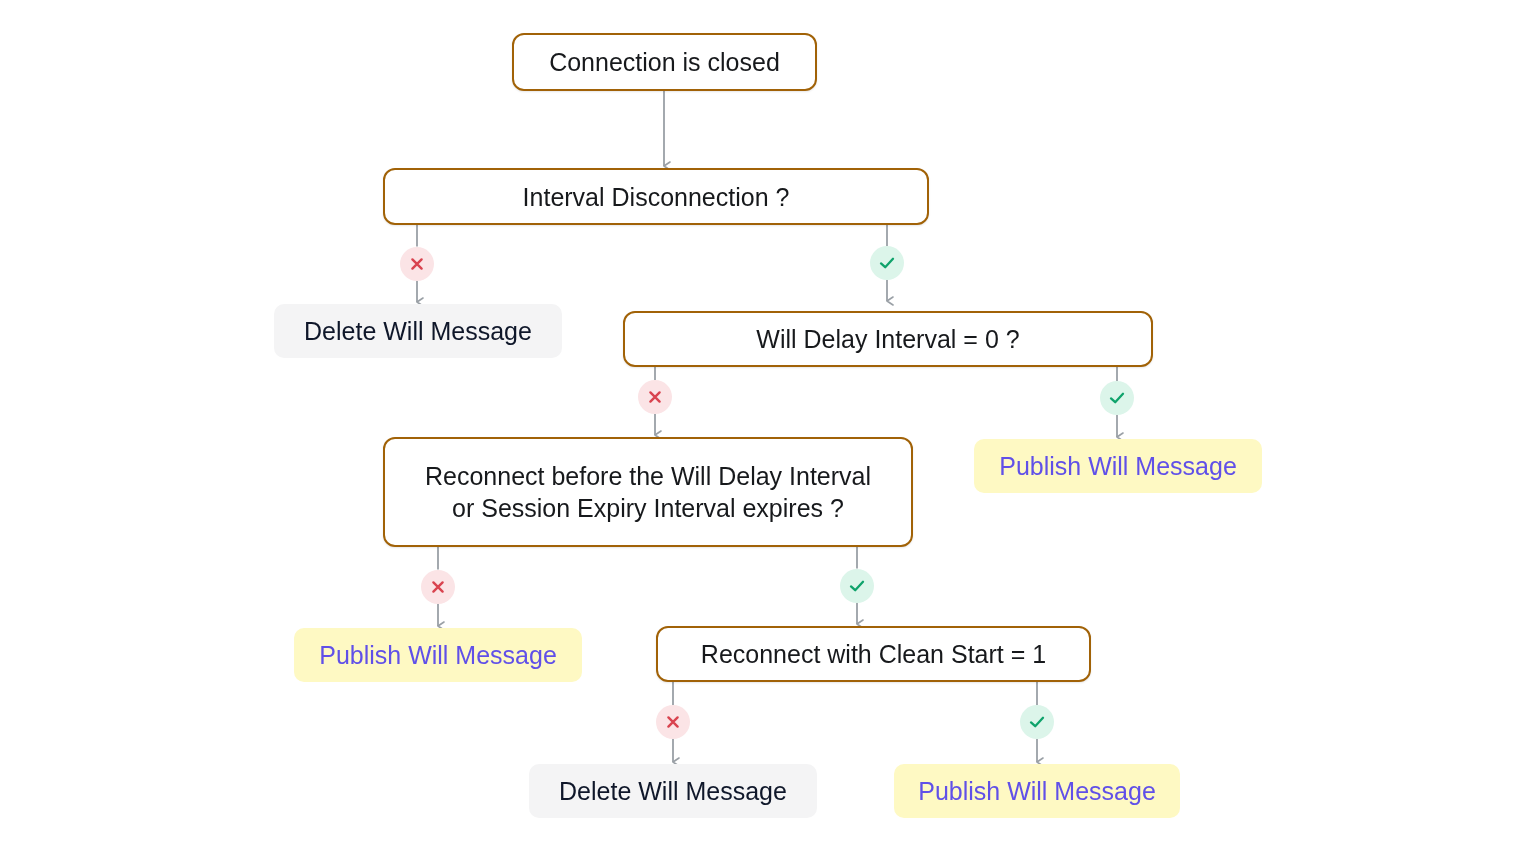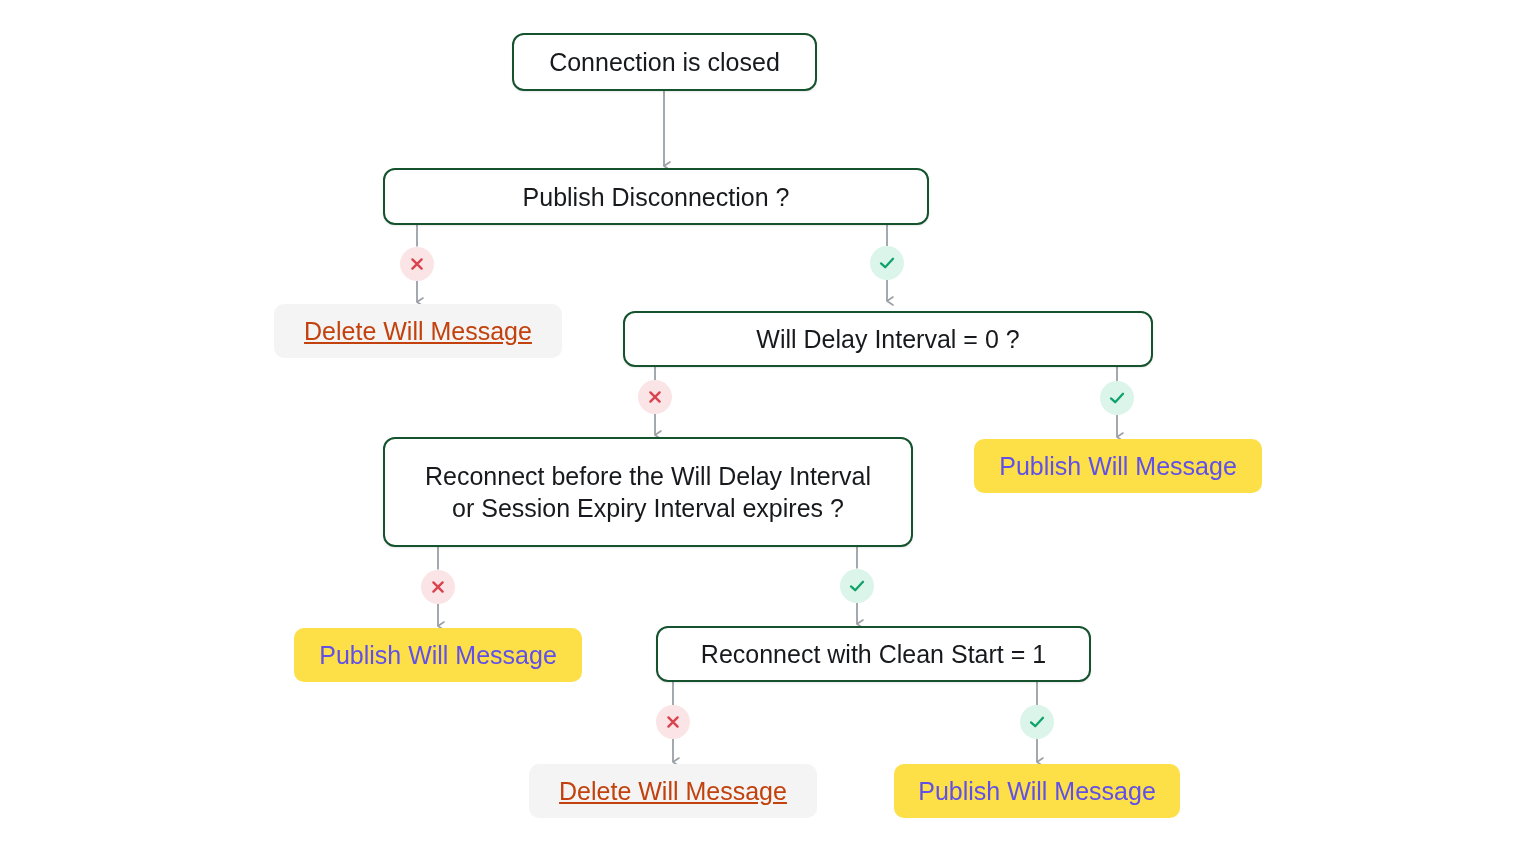--- a/index.html
+++ b/index.html
@@ -30,35 +30,34 @@
     box-sizing: border-box;
     display: flex;
     align-items: center;
     justify-content: center;
     text-align: center;
     line-height: 1.28;
     white-space: pre-line;
   }
   .node.decision {
     background: #ffffff;
-    border: 2px solid #14532d;
+    border: 2px solid #a16207;
     border-radius: 12px;
     color: #17191c;
     font-size: 25px;
     box-shadow: 0 1px 2px rgba(20,22,26,0.10);
   }
   .node.terminal-gray {
     background: #f4f4f5;
     border-radius: 10px;
-    color: #c2410c;
+    color: #0f172a;
     font-size: 25px;
-    text-decoration: underline;
   }
   .node.terminal-purple {
-    background: #fde047;
+    background: #fef9c3;
     border-radius: 10px;
     color: #6050e8;
     font-size: 25px;
   }
   .badge {
     position: absolute;
     width: 34px;
     height: 34px;
     border-radius: 50%;
     display: flex;
@@ -96,21 +95,21 @@
         <line x1="857" x2="857" y1="602.5" y2="624" stroke="#9aa0a6" stroke-width="1.8" marker-end="url(#arrowhead)"></line>
         <line x1="673" x2="673" y1="682" y2="705" stroke="#9aa0a6" stroke-width="1.8"></line>
         <line x1="673" x2="673" y1="739" y2="762" stroke="#9aa0a6" stroke-width="1.8" marker-end="url(#arrowhead)"></line>
         <line x1="1037" x2="1037" y1="682" y2="705" stroke="#9aa0a6" stroke-width="1.8"></line>
         <line x1="1037" x2="1037" y1="739" y2="762" stroke="#9aa0a6" stroke-width="1.8" marker-end="url(#arrowhead)"></line>
       </g>
   </svg>
 
   <div id="nodes-layer">
       <div class="node decision" style="left: 512px; top: 33px; width: 305px; height: 58px;"><span>Connection is closed</span></div>
-      <div class="node decision" style="left: 383px; top: 168px; width: 546px; height: 57px;"><span>Publish Disconnection ?</span></div>
+      <div class="node decision" style="left: 383px; top: 168px; width: 546px; height: 57px;"><span>Interval Disconnection ?</span></div>
       <div class="node terminal-gray" style="left: 274px; top: 304px; width: 288px; height: 54px;"><span>Delete Will Message</span></div>
       <div class="node decision" style="left: 623px; top: 303px; width: 530px; height: 56px; margin-top: 8px;"><span>Will Delay Interval = 0 ?</span></div>
       <div class="node terminal-purple" style="left: 974px; top: 439px; width: 288px; height: 54px;"><span>Publish Will Message</span></div>
       <div class="node decision" style="left: 383px; top: 437px; width: 530px; height: 110px;"><span>Reconnect before the Will Delay Interval
 or Session Expiry Interval expires ?</span></div>
       <div class="node terminal-purple" style="left: 294px; top: 628px; width: 288px; height: 54px;"><span>Publish Will Message</span></div>
       <div class="node decision" style="left: 640px; top: 626px; width: 435px; height: 56px; margin-left: 16px;"><span>Reconnect with Clean Start = 1</span></div>
       <div class="node terminal-gray" style="left: 529px; top: 764px; width: 288px; height: 54px;"><span>Delete Will Message</span></div>
       <div class="node terminal-purple" style="left: 894px; top: 764px; width: 286px; height: 54px;"><span>Publish Will Message</span></div>
     </div>

